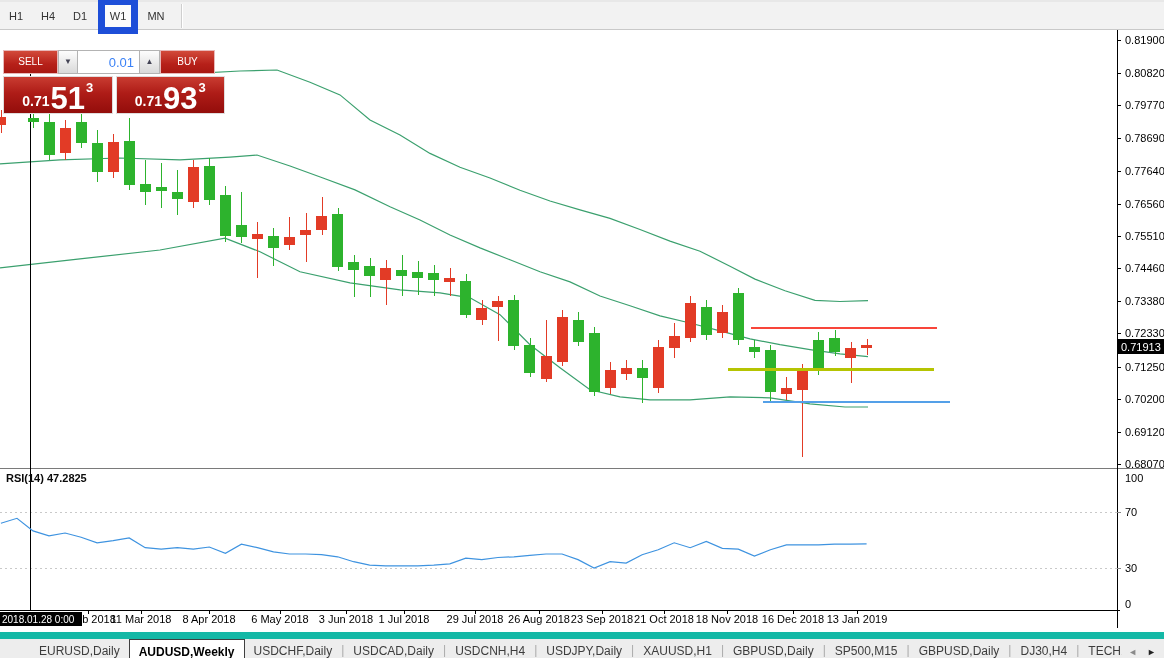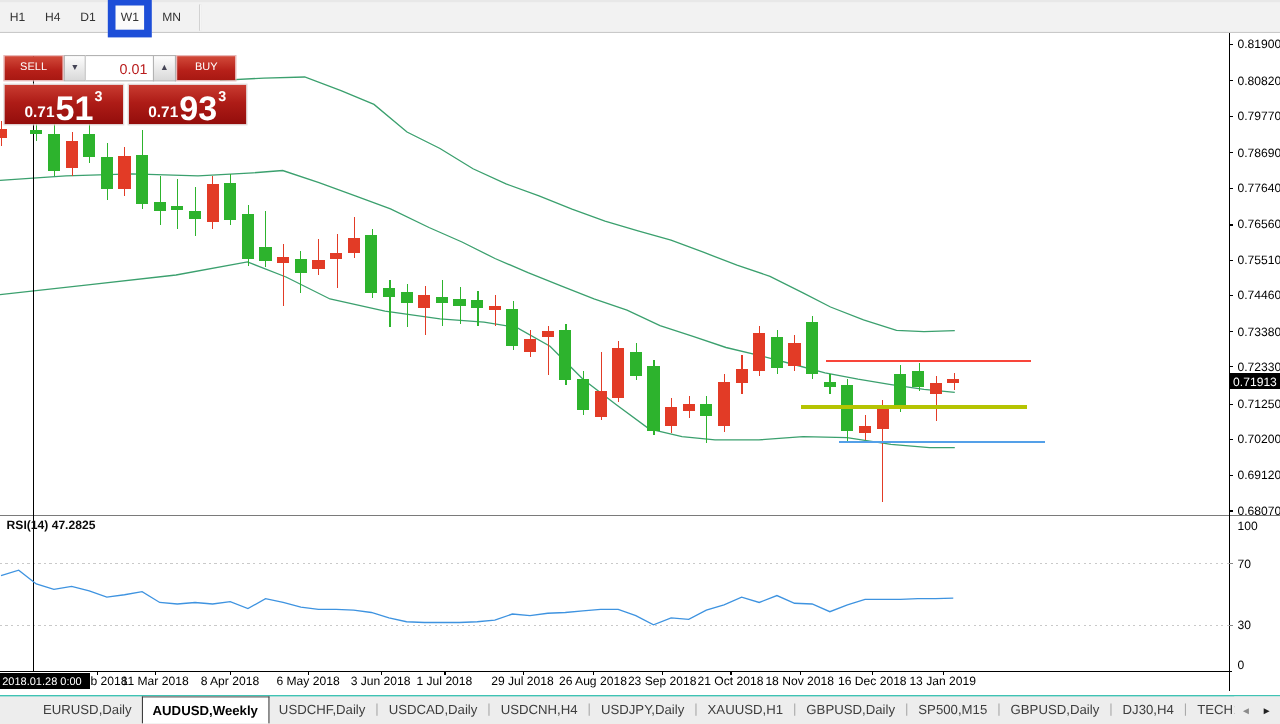--- a/index.html
+++ b/index.html
@@ -22,34 +22,34 @@
   
   .trade-panel{position:absolute;left:3px;top:50px;z-index:5;width:222px;}
   .tp-row1{display:flex;height:24px;}
   .btn-trade{width:55px;box-sizing:border-box;border:1px solid #e8b9b9;color:#fff;font-size:10px;
              text-align:center;line-height:22px;background:linear-gradient(180deg,#d24a3a 0%,#b62019 60%,#a81812 100%);}
   .spin-btn{width:20px;box-sizing:border-box;border:1px solid #b3b3b3;border-left:none;
             background:linear-gradient(180deg,#fdfdfd,#d9d9d9);color:#445;font-size:8px;
             text-align:center;line-height:22px;}
   .spin-btn.dn{border-left:1px solid #b3b3b3;}
   .vol-input{width:62px;box-sizing:border-box;border:1px solid #b3b3b3;border-left:none;text-align:right;
-             font-size:13px;padding:0 5px 0 0;font-family:"Liberation Sans",sans-serif;color:#b91c1c;height:24px;}
+             font-size:13px;padding:0 5px 0 0;font-family:"Liberation Sans",sans-serif;color:#3b82f6;height:24px;}
   .tp-row2{display:flex;margin-top:2px;height:38px;}
   .price-box{flex:1;background:linear-gradient(180deg,#c93c31 0%,#ae1c17 45%,#930d0b 100%);
              color:#fff;display:flex;align-items:flex-end;justify-content:center;
              border:1px solid #e0dddd;box-sizing:border-box;}
   .price-box.left{margin-right:3px;}
   .pb-prefix{font-size:14px;font-weight:bold;margin:0 1px 4px 0;}
   .pb-big{font-size:31px;font-weight:bold;line-height:0.82;margin-bottom:2px;}
   .pb-sup{font-size:13px;font-weight:bold;align-self:flex-start;margin-top:3px;margin-left:1px;}
   
   .rsi-label{position:absolute;left:6px;top:472px;font-size:11px;font-weight:bold;color:#0a0a0a;z-index:3;}
   
   .tabbar{position:absolute;left:0;top:632px;width:1164px;height:26px;background:#ededed;
-          border-top:1px solid #14b8a6;display:flex;box-sizing:border-box;font-size:12px;color:#3d3d3d;
+          border-top:7px solid #14b8a6;display:flex;box-sizing:border-box;font-size:12px;color:#3d3d3d;
           padding-left:30px;overflow:hidden;white-space:nowrap;}
   .tab{padding:5px 9px 0 9px;cursor:default;}
   .tab.active{background:#fff;border:1px solid #3f3f3f;border-bottom:none;font-weight:bold;color:#000;
               margin-top:0;padding-top:5px;}
   .tab-sep{padding-top:4px;color:#aaa;}
   .tab-scroll{position:absolute;right:0;top:0;height:26px;background:#ededed;display:flex;
               align-items:center;padding:0 8px 0 6px;gap:10px;font-size:9px;}
   .tab-scroll .larr{color:#8a8a8a;}
   .tab-scroll .rarr{color:#222;}
 </style>

